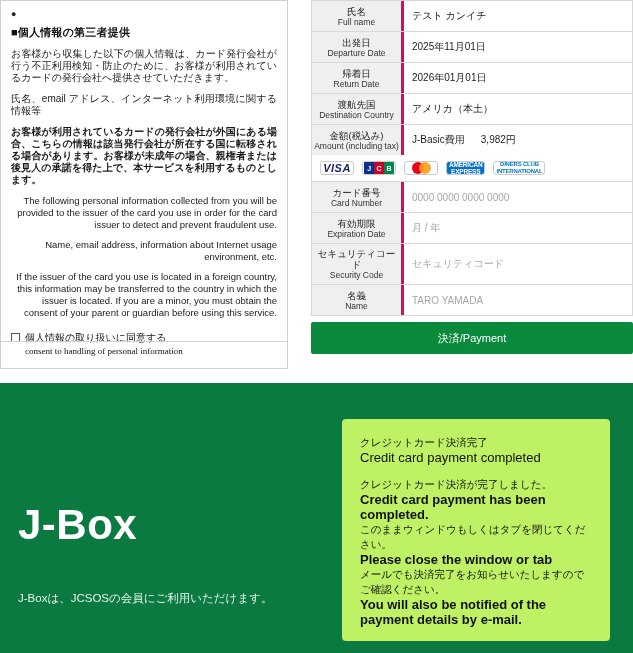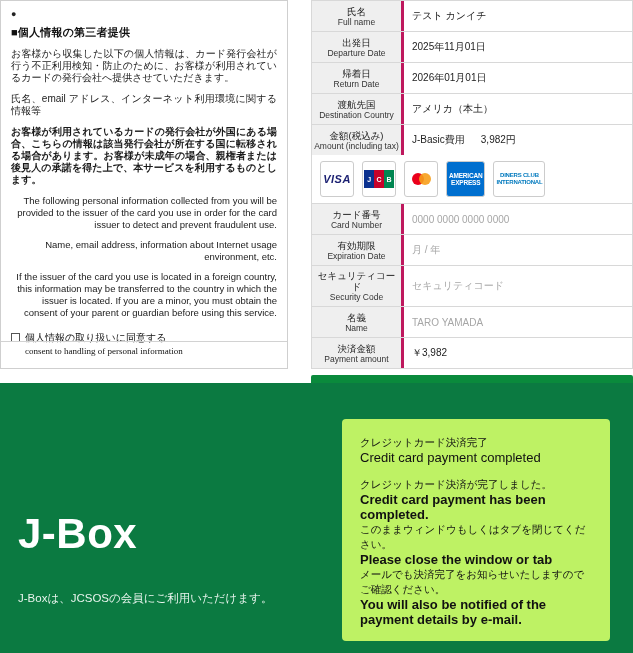--- a/index.html
+++ b/index.html
@@ -78,21 +78,21 @@
   }
   .row .val.ph { color: #a6a6a6; }
   .row .val .amt-label { margin-right: 16px; }
   .card-row {
     border: 1px solid #d8d8d8; border-top: none; border-bottom: none;
     padding: 6px 8px 6px 8px;
     display: flex; align-items: center; gap: 8px;
     background: #fff;
   }
   .brand {
-    height: 36px; min-width: 34px;
+    height: 14px; min-width: 34px;
     border: 1px solid #ccc; border-radius: 3px;
     background: #fff;
     display: flex; align-items: center; justify-content: center;
     font-size: 9px; font-weight: bold; letter-spacing: -0.2px;
     overflow: hidden;
   }
   .brand.visa { color: #1a1f71; font-style: italic; font-size: 11px; letter-spacing: 0.5px; }
   .brand.jcb { padding: 0; }
   .brand.jcb .seg { width: 10px; height: 18px; display:flex; align-items:center; justify-content:center; color:#fff; font-size:7px; font-weight:bold;}
   .brand.jcb .s1 { background:#0b318f; }
@@ -114,21 +114,21 @@
   }
 
   
   .jbox {
     position: absolute; left: 0; top: 383px;
     width: 633px; height: 270px;
     background: #0b7a41;
     overflow: hidden;
   }
   .jbox-logo {
-    position: absolute; left: 18px; top: 127px;
+    position: absolute; left: 18px; top: 118px;
     color: #ffffff; font-size: 42px; font-weight: bold;
     letter-spacing: 0.5px;
   }
   .jbox-sub {
     position: absolute; left: 18px; top: 168px;
     color: #e9f5ee; font-size: 11.5px; margin-top: 40px;
   }
   .jbox-card {
     position: absolute; left: 342px; top: 36px;
     width: 268px; height: 222px;
@@ -255,27 +255,20 @@
     </div>
 
     <div class="row">
       <div class="lab">
         <span class="jp">名義</span>
         <span class="en">Name</span>
       </div>
       <div class="val ph">TARO YAMADA</div>
     </div>
 
-    <div class="row">
-      <div class="lab">
-        <span class="jp">決済金額</span>
-        <span class="en">Payment amount</span>
-      </div>
-      <div class="val">￥3,982</div>
-    </div>
 
     <button class="pay-btn">決済/Payment</button>
   </div>
 
   <div class="jbox">
     <div class="jbox-logo">J-Box</div>
     <div class="jbox-sub">J-Boxは、JCSOSの会員にご利用いただけます。</div>
 
     <div class="jbox-card">
       <div class="pad">

